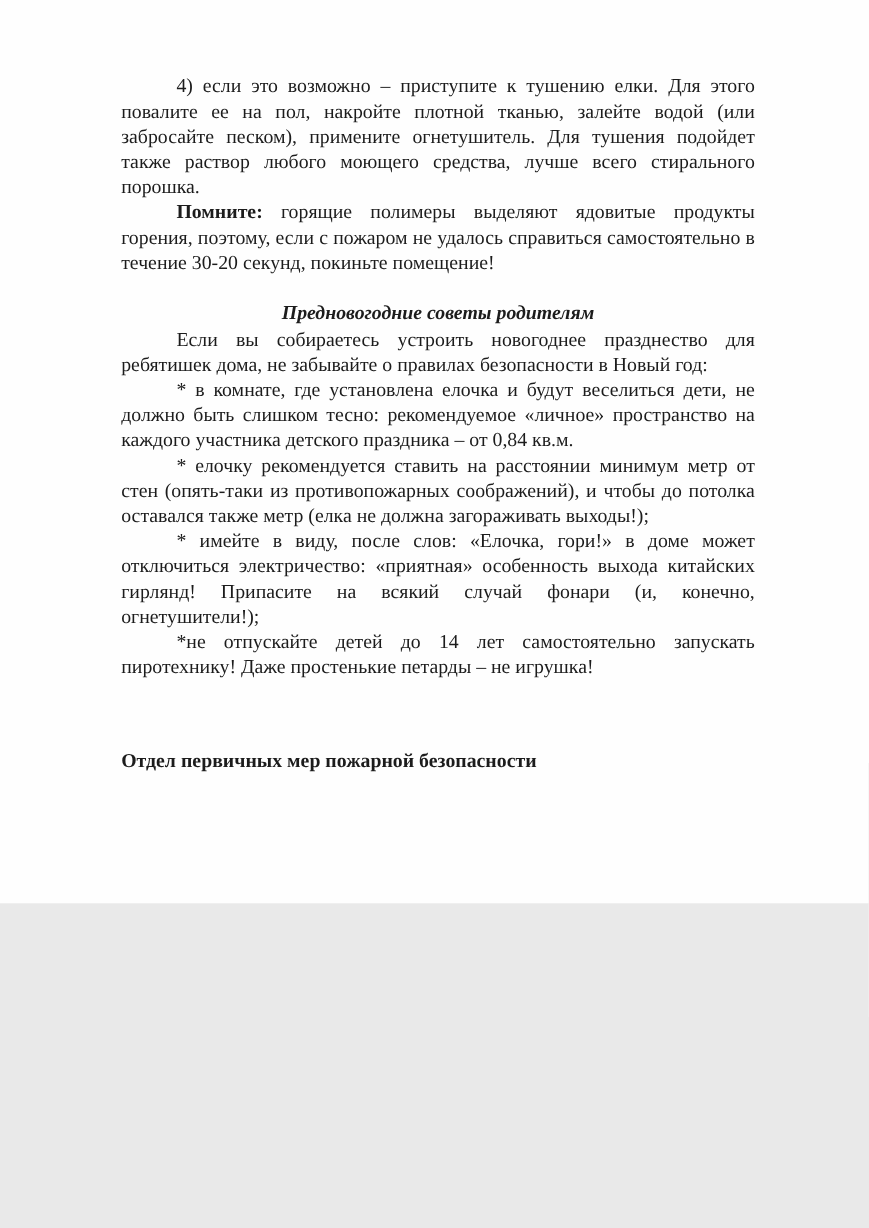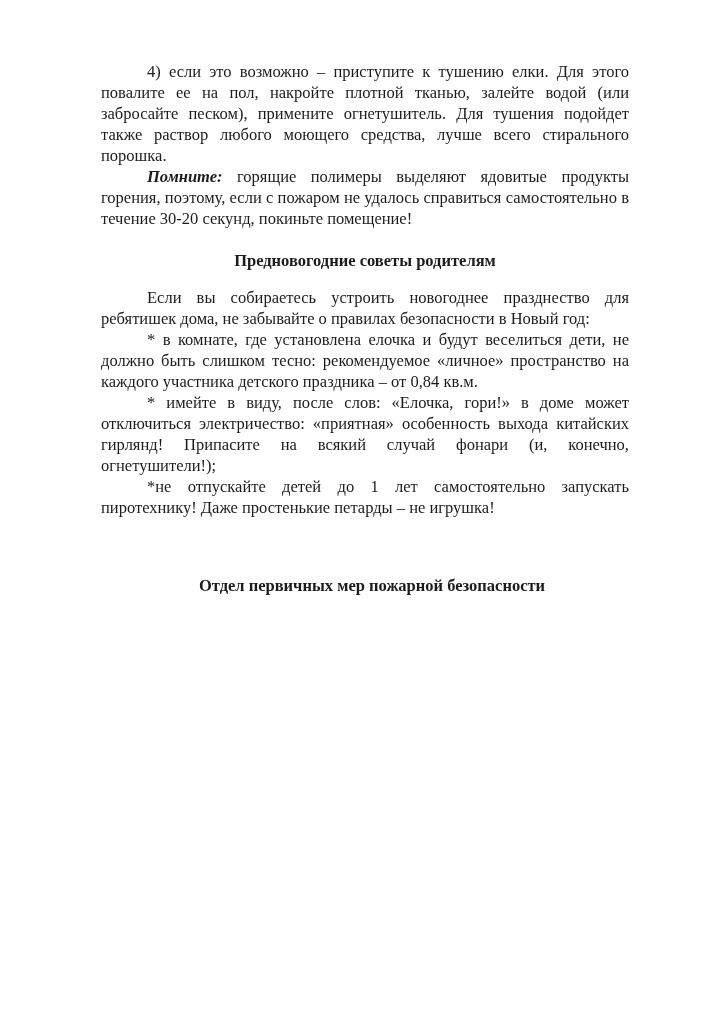--- a/index.html
+++ b/index.html
@@ -3,72 +3,73 @@
 <meta charset="utf-8">
 <style>
   html, body {
     margin: 0;
     padding: 0;
     background: #e9e9e9;
   }
   .page {
     position: relative;
     width: 724px;
-    height: 1023px;
+    height: 753px;
     margin: 0 auto;
     background: #fefefe;
     color: #1c1c1c;
     font-family: "Liberation Serif", "DejaVu Serif", serif;
     font-size: 16.5px;
     line-height: 21px;
     box-sizing: border-box;
     padding: 61px 95px 40px 101px;
     overflow: hidden;
   }
   .para {
     margin: 0;
     text-align: justify;
     text-indent: 46px;
   }
   .lead-bold-italic {
     font-weight: bold;
-    font-style: italic;
   }
   .section-heading {
-    margin: 21px 0 16px 0;
+    margin: 21px 0 1px 0;
     text-align: center;
     font-weight: bold;
+    font-style: italic;
     text-indent: 0;
   }
   .intro-italic {
   }
   .signature {
-    margin: 57px 0 0 14px;
+    margin: 57px 0 0 0;
     font-weight: bold;
-    text-align: center;
+    text-align: left;
     text-indent: 0;
   }
 </style>
 </head>
 <body>
 
 <div class="page">
 
   <p class="para">4) если это возможно – приступите к тушению елки. Для этого повалите ее на пол, накройте плотной тканью, залейте водой (или забросайте песком), примените огнетушитель. Для тушения подойдет также раствор любого моющего средства, лучше всего стирального порошка.</p>
 
   <p class="para"><span class="lead-bold-italic">Помните:</span><span> горящие полимеры выделяют ядовитые продукты горения, поэтому, если с пожаром не удалось справиться самостоятельно в течение 30-20 секунд, покиньте помещение!</span></p>
 
   <p class="para section-heading">Предновогодние советы родителям</p>
 
   <p class="para intro-italic">Если вы собираетесь устроить новогоднее празднество для ребятишек дома, не забывайте о правилах безопасности в Новый год:</p>
 
   <p class="para">* в комнате, где установлена елочка и будут веселиться дети, не должно быть слишком тесно: рекомендуемое «личное» пространство на каждого участника детского праздника – от 0,84 кв.м.</p>
 
 
+  <p class="para">* елочку рекомендуется ставить на расстоянии минимум метр от стен (опять-таки из противопожарных соображений), и чтобы до потолка оставался также метр (елка не должна загораживать выходы!);</p>
 
   <p class="para">* имейте в виду, после слов: «Елочка, гори!» в доме может отключиться электричество: «приятная» особенность выхода китайских гирлянд! Припасите на всякий случай фонари (и, конечно, огнетушители!);</p>
 
 
-  <p class="para">*не отпускайте детей до 1 лет самостоятельно запускать пиротехнику! Даже простенькие петарды – не игрушка!</p>
+  <p class="para">*не отпускайте детей до 14 лет самостоятельно запускать пиротехнику! Даже простенькие петарды – не игрушка!</p>
 
   <p class="para signature">Отдел первичных мер пожарной безопасности</p>
 
 </div>
 
 </body></html>

